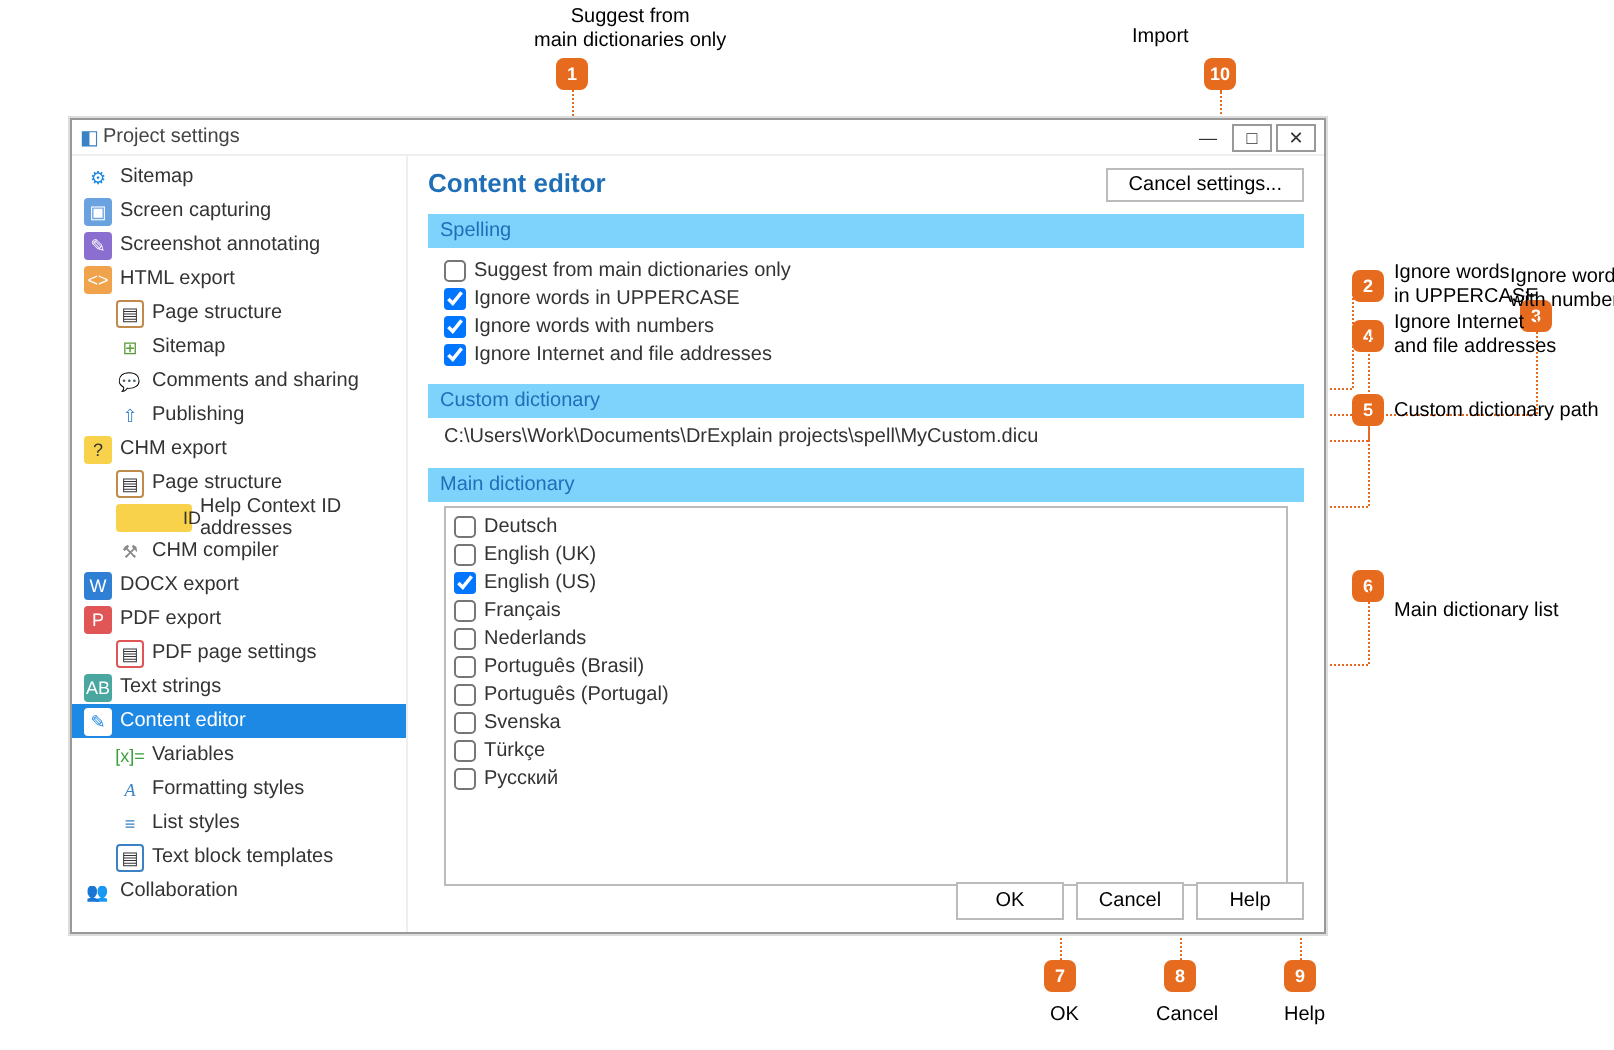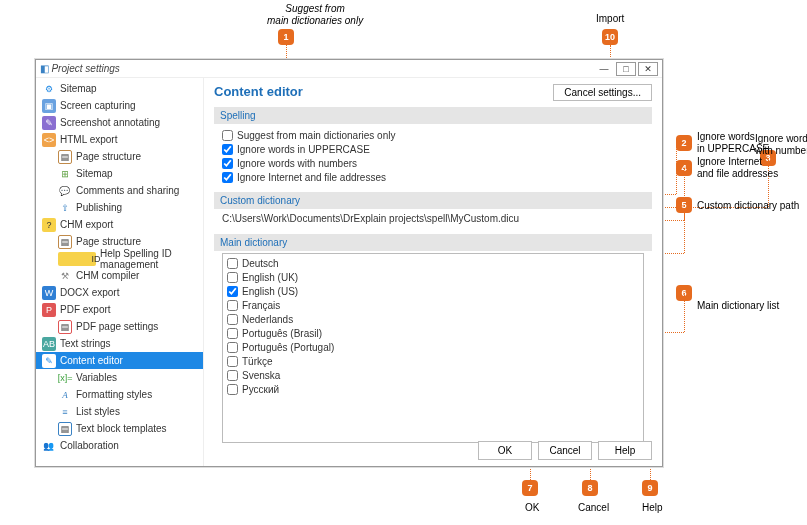--- a/index.html
+++ b/index.html
@@ -34,21 +34,21 @@
     background: #fff;
     box-shadow: 0 0 0 1px #ddd;
   }
   .titlebar {
     height: 18px;
     display: flex;
     align-items: center;
     padding: 0 4px;
     border-bottom: 1px solid #eee;
   }
-  .titlebar .title { font-size: 10px; color: #444; margin-left: 2px; flex: 1; font-style: italic; }
+  .titlebar .title { font-size: 10px; color: #444; margin-left: 2px; flex: 1; }
   .titlebar .wbtn {
     width: 20px; height: 14px;
     border: 1px solid #999;
     margin-left: 2px;
     display: flex; align-items: center; justify-content: center;
     font-size: 9px;
     background: #fff;
   }
   .titlebar .wbtn.min { border: none; }
   .body { display: flex; height: calc(100% - 18px); }
@@ -93,21 +93,21 @@
   }
   .header-row { display: flex; justify-content: space-between; align-items: center; }
   .btn {
     border: 1px solid #bbb;
     background: #fff;
     padding: 2px 10px;
     font-size: 10px;
     cursor: pointer;
   }
   .section-head {
-    background: #e5e5e5;
+    background: #7dd3fc;
     color: #1e6fb8;
     font-size: 10px;
     padding: 3px 6px;
     margin-top: 6px;
   }
   .checks { padding: 4px 8px 2px 8px; }
   .check-row { display: flex; align-items: center; height: 14px; font-size: 10px; color: #333; }
   .check-row input { margin: 0 4px 0 0; width: 11px; height: 11px; }
   .path-row { padding: 4px 8px; font-size: 10px; color: #333; }
   .dict-box {
@@ -136,27 +136,27 @@
   .ic-orange { background:#f0a34a; color:#fff; }
   .ic-yellow { background:#f7d24a; color:#333; }
   .ic-wblue { background:#2f7fd4; color:#fff; }
   .ic-red { background:#e05555; color:#fff; }
   .ic-teal { background:#4aa7a0; color:#fff; }
   .ic-collab { color:#e05555; }
 </style>
 </head>
 <body>
 
-<div class="annot" style="left:267px; top:3px; text-align:center; white-space:pre;font-style:italic;">Suggest from
+<div class="annot" style="left:267px; top:3px; text-align:center; white-space:pre;">Suggest from
 main dictionaries only</div>
 <div class="badge" style="left:278px; top:29px;">1</div>
 <div class="line-v" style="left:286px; top:45px; height:137px;"></div>
 <div class="dot" style="left:350px; top:179px;"></div>
 
-<div class="annot" style="left:596px; top:13px;">Import</div>
+<div class="annot" style="left:566px; top:13px;">Import</div>
 <div class="badge" style="left:602px; top:29px;">10</div>
 <div class="line-v" style="left:610px; top:45px; height:40px;"></div>
 <div class="dot" style="left:608px; top:86px;"></div>
 
 <div class="badge" style="left:676px; top:135px;">2</div>
 <div class="annot" style="left:697px; top:131px; white-space:pre;">Ignore words
 in UPPERCASE</div>
 <div class="line-h" style="left:350px; top:194px; width:326px;"></div>
 <div class="dot" style="left:347px; top:192px;"></div>
 <div class="line-v" style="left:676px; top:143px; height:51px;"></div>
@@ -245,21 +245,21 @@
       <div class="nav-item lvl1">
           <span class="icon ic-yellow">?</span>
           <span>CHM export</span>
         </div>
       <div class="nav-item lvl2">
           <span class="icon" style="border:1px solid #c08a4a;">▤</span>
           <span>Page structure</span>
         </div>
       <div class="nav-item lvl2">
           <span class="icon" style="background:#f7d24a;padding-left:38px;">ID</span>
-          <span>Help Spelling ID management</span>
+          <span>Help Context ID addresses</span>
         </div>
       <div class="nav-item lvl2">
           <span class="icon" style="color:#888;">⚒</span>
           <span>CHM compiler</span>
         </div>
       <div class="nav-item lvl1">
           <span class="icon ic-wblue">W</span>
           <span>DOCX export</span>
         </div>
       <div class="nav-item lvl1">
@@ -354,25 +354,25 @@
         <div class="check-row">
             <input type="checkbox" style="">
             <span>Português (Brasil)</span>
           </div>
         <div class="check-row">
             <input type="checkbox" style="">
             <span>Português (Portugal)</span>
           </div>
         <div class="check-row">
             <input type="checkbox" style="">
+            <span>Svenska</span>
+          </div>
+        <div class="check-row">
+            <input type="checkbox" style="">
             <span>Türkçe</span>
-          </div>
-        <div class="check-row">
-            <input type="checkbox" style="">
-            <span>Svenska</span>
           </div>
         <div class="check-row">
             <input type="checkbox" style="">
             <span>Русский</span>
           </div>
       </div>
 
       <div class="footer">
         <button class="btn">OK</button>
         <button class="btn">Cancel</button>

